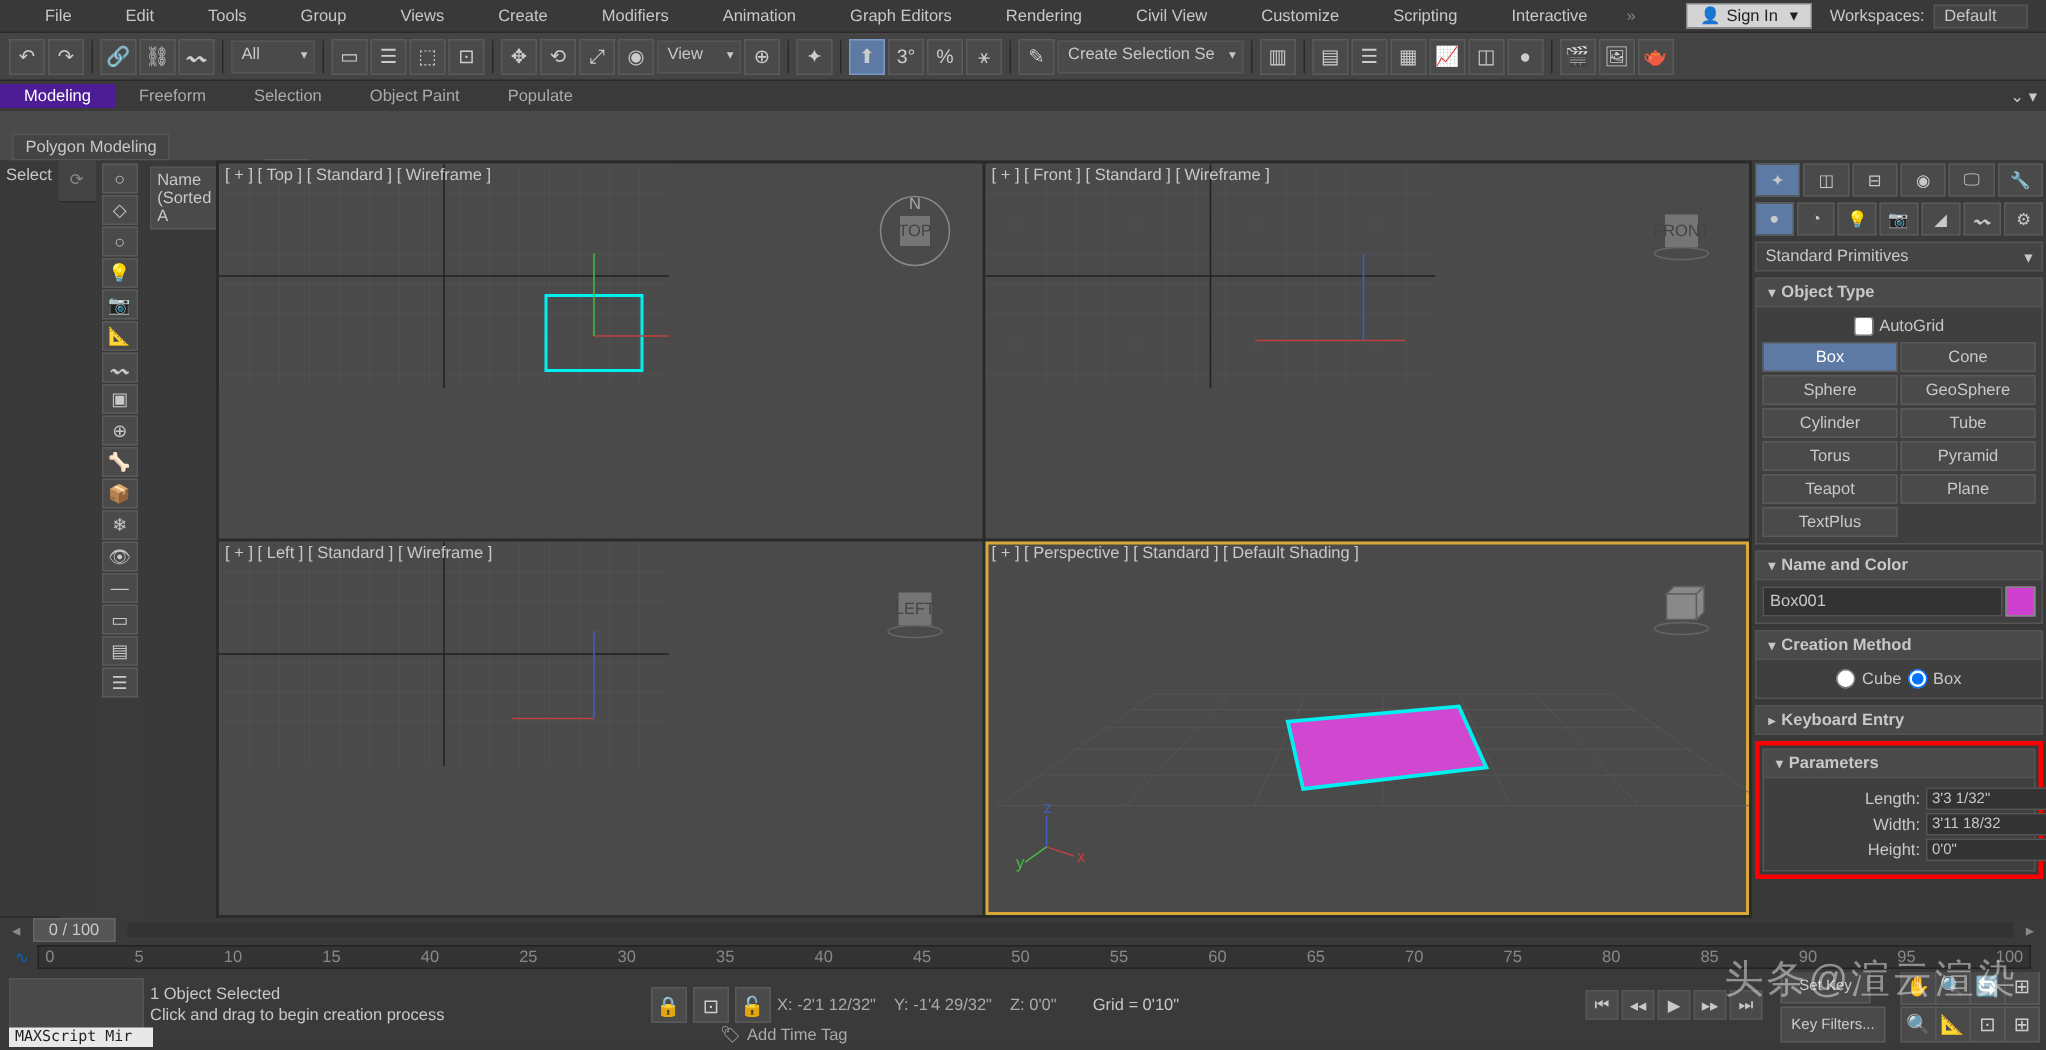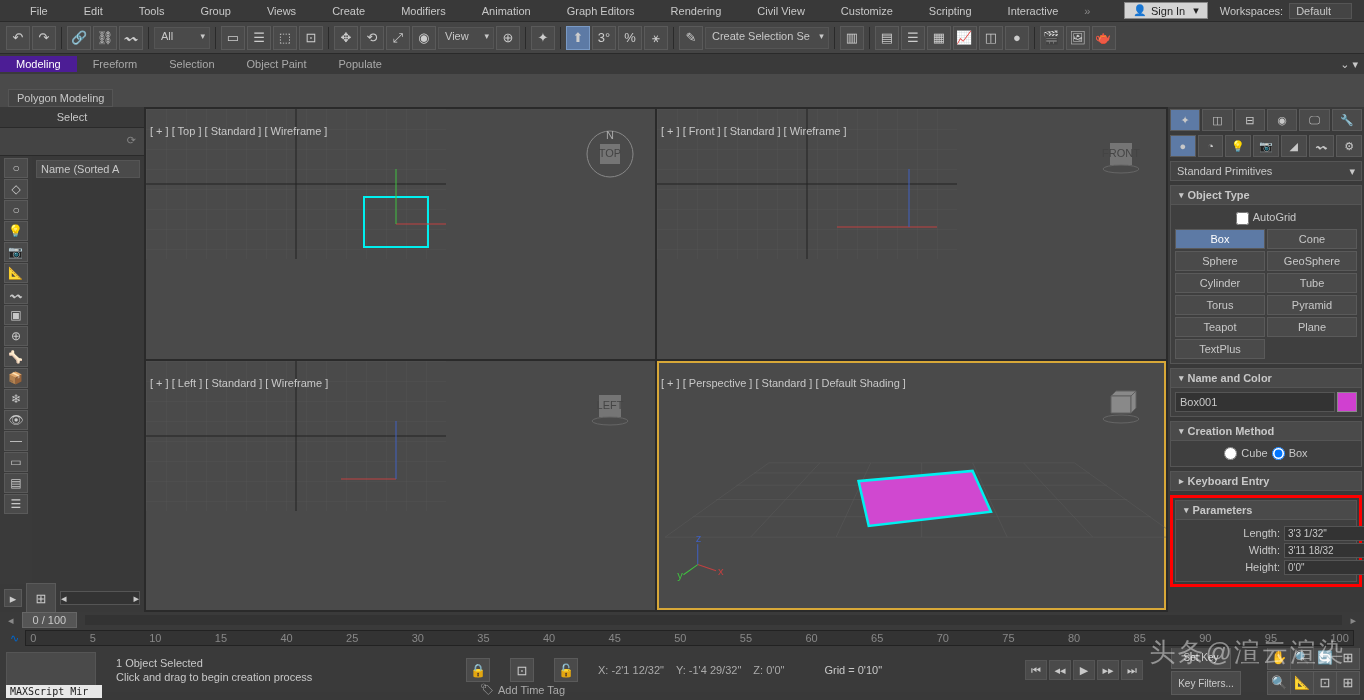--- a/index.html
+++ b/index.html
@@ -15,32 +15,32 @@
 .tdd{background:#4a4a4a;border:1px solid #555;height:22px;padding:2px 18px 2px 6px;position:relative;min-width:56px}
 .tdd:after{content:"▾";position:absolute;right:4px;top:3px;font-size:9px}
 .sep{width:1px;height:22px;background:#2a2a2a;margin:0 3px}
 .ribbon-tabs{height:20px;background:#3a3a3a;display:flex;align-items:center}
 .ribbon-tabs .rt{padding:2px 16px;color:#aaa}
 .ribbon-tabs .rt.active{background:#4c1d95;color:#fff}
 .ribbon-tabs .rcap{margin-left:auto;padding:2px 6px}
 .sub-ribbon{height:33px;background:#4a4a4a;display:flex;align-items:flex-end;padding-left:8px}
 .sub-ribbon .sr{padding:2px 8px;border:1px solid #555;background:#444}
 .main{display:flex;height:505px}
-.scene-panel{width:144px;background:#393939;display:flex;flex-direction:column}
+.scene-panel{width:144px;background:#393939;display:flex;flex-direction:row}
 .scene-panel .hdr{text-align:center;padding:4px;border-bottom:1px solid #2a2a2a}
 .scene-panel .bar{height:28px;background:#444;border-bottom:1px solid #2a2a2a}
 .scene-panel .body{flex:1;display:flex}
 .scene-panel .icons{width:32px;background:#3a3a3a;display:flex;flex-direction:column;gap:1px;padding-top:2px}
 .scene-panel .icons .ic{width:24px;height:20px;margin:0 auto;background:#4a4a4a;border:1px solid #5a5a5a;display:flex;align-items:center;justify-content:center;font-size:12px}
 .scene-panel .list{flex:1;padding:4px;color:#a0d0ff}
 .scene-panel .btm{height:28px;display:flex;align-items:center;gap:4px;padding:0 4px}
 .viewports{flex:1;display:grid;grid-template-columns:1fr 1fr;grid-template-rows:1fr 1fr;gap:2px;padding:2px;background:#2a2a2a}
 .vp{background:#4a4a4a;position:relative;overflow:hidden}
 .vp.active{outline:2px solid #d8a838;outline-offset:-2px}
-.vp .label{position:absolute;top:16px;left:4px;color:#c8c8c8;font-size:11px;z-index:5}
+.vp .label{position:absolute;top:2px;left:4px;color:#c8c8c8;font-size:11px;z-index:5}
 .vp .grid-bg{position:absolute;inset:0}
 .vp .cube{position:absolute;top:20px;right:20px;width:50px;height:50px;z-index:4}
 .cmd-panel{width:196px;background:#393939;display:flex;flex-direction:column}
 .cmd-panel .trow{height:26px;display:flex;gap:2px;padding:2px;background:#3a3a3a}
 .cmd-panel .trow .t{flex:1;height:22px;background:#4a4a4a;border:1px solid #5a5a5a;display:flex;align-items:center;justify-content:center}
 .cmd-panel .trow .t.active{background:#5d7aa5}
 .cmd-panel .cat{background:#444;padding:3px 6px;border:1px solid #555;margin:2px;position:relative}
 .cmd-panel .cat:after{content:"▾";position:absolute;right:6px}
 .cmd-panel .roll{margin:2px}
 .cmd-panel .roll .rh{background:#4a4a4a;padding:3px 8px;font-weight:bold;border:1px solid #555;display:flex;align-items:center;gap:4px}
@@ -60,21 +60,21 @@
 .param-row{display:flex;align-items:center;margin:2px 0;gap:4px}
 .param-row .pl{flex:1;text-align:right}
 .param-row .pv{width:68px;display:flex}
 .param-row .pv input{flex:1;background:#333;border:1px solid #555;color:#c8c8c8;padding:1px 3px;font-size:10px}
 .red-box{border:3px solid red;margin:2px;padding:2px}
 .timeslider{height:16px;background:#3a3a3a;display:flex;align-items:center;padding:0 8px;gap:8px}
 .timeslider .tk{flex:1;height:10px;background:#333;position:relative}
 .timeline{height:20px;background:#3a3a3a;display:flex;align-items:center;position:relative;padding:0 10px}
 .timeline .ruler{flex:1;height:16px;position:relative;background:#333;border:1px solid #222}
 .timeline .ruler .nums{position:absolute;inset:0;display:flex;justify-content:space-between;padding:0 4px;font-size:9px;color:#888;align-items:center}
-.status{height:44px;background:#3a3a3a;display:flex;align-items:center;padding:0 6px;gap:20px}
+.status{height:44px;background:#3a3a3a;display:flex;align-items:center;padding:0 6px;gap:4px}
 .status .thumb{width:90px;height:36px;background:#4a4a4a;border:1px solid #555}
 .status .msgs{width:330px}
 .status .msgs div{padding:1px 0}
 .status .coords{display:flex;gap:12px}
 .status .coords span{color:#aaa}
 .status .play{display:flex;gap:2px;margin-left:auto}
 .status .play .pb{width:22px;height:20px;background:#4a4a4a;border:1px solid #555;display:flex;align-items:center;justify-content:center;font-size:11px}
 .maxscript{position:absolute;bottom:2px;left:6px;width:96px;background:#e8e8e8;color:#222;padding:1px 4px;font-size:10px;font-family:monospace}
 .watermark{position:absolute;right:18px;bottom:30px;font-size:26px;color:rgba(255,255,255,.45);letter-spacing:2px;pointer-events:none}
 </style>

